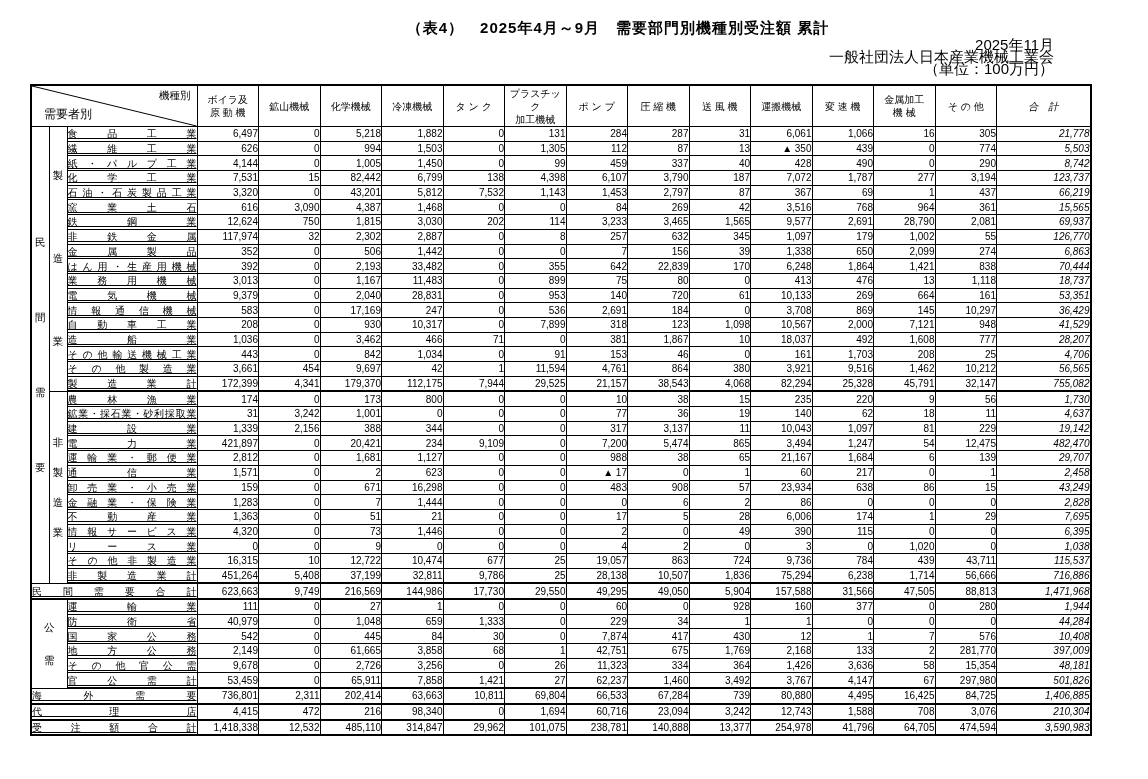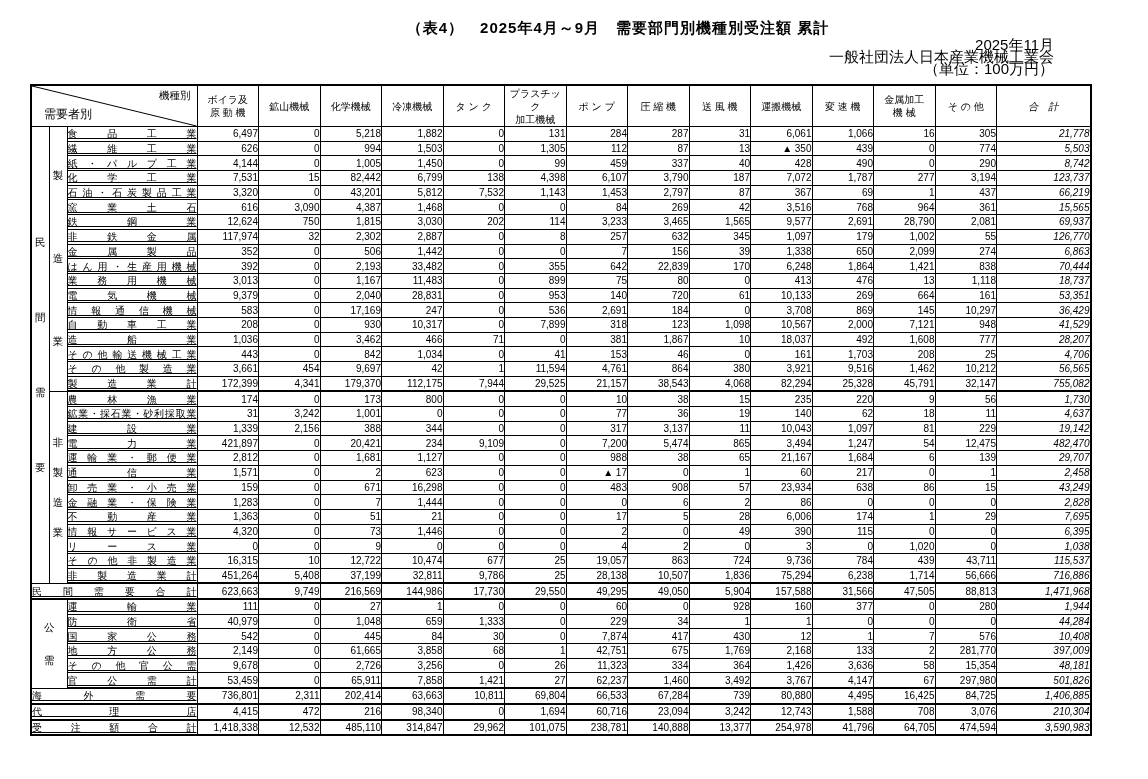--- a/index.html
+++ b/index.html
@@ -378,21 +378,21 @@
         <td class="num">777</td>
         <td class="num total-col">28,207</td>
       </tr>
       <tr>
         <td class="lbl" colspan="1">その他輸送機械工業</td>
         <td class="num">443</td>
         <td class="num">0</td>
         <td class="num">842</td>
         <td class="num">1,034</td>
         <td class="num">0</td>
-        <td class="num">41</td>
+        <td class="num">91</td>
         <td class="num">153</td>
         <td class="num">46</td>
         <td class="num">0</td>
         <td class="num">161</td>
         <td class="num">1,703</td>
         <td class="num">208</td>
         <td class="num">25</td>
         <td class="num total-col">4,706</td>
       </tr>
       <tr>

